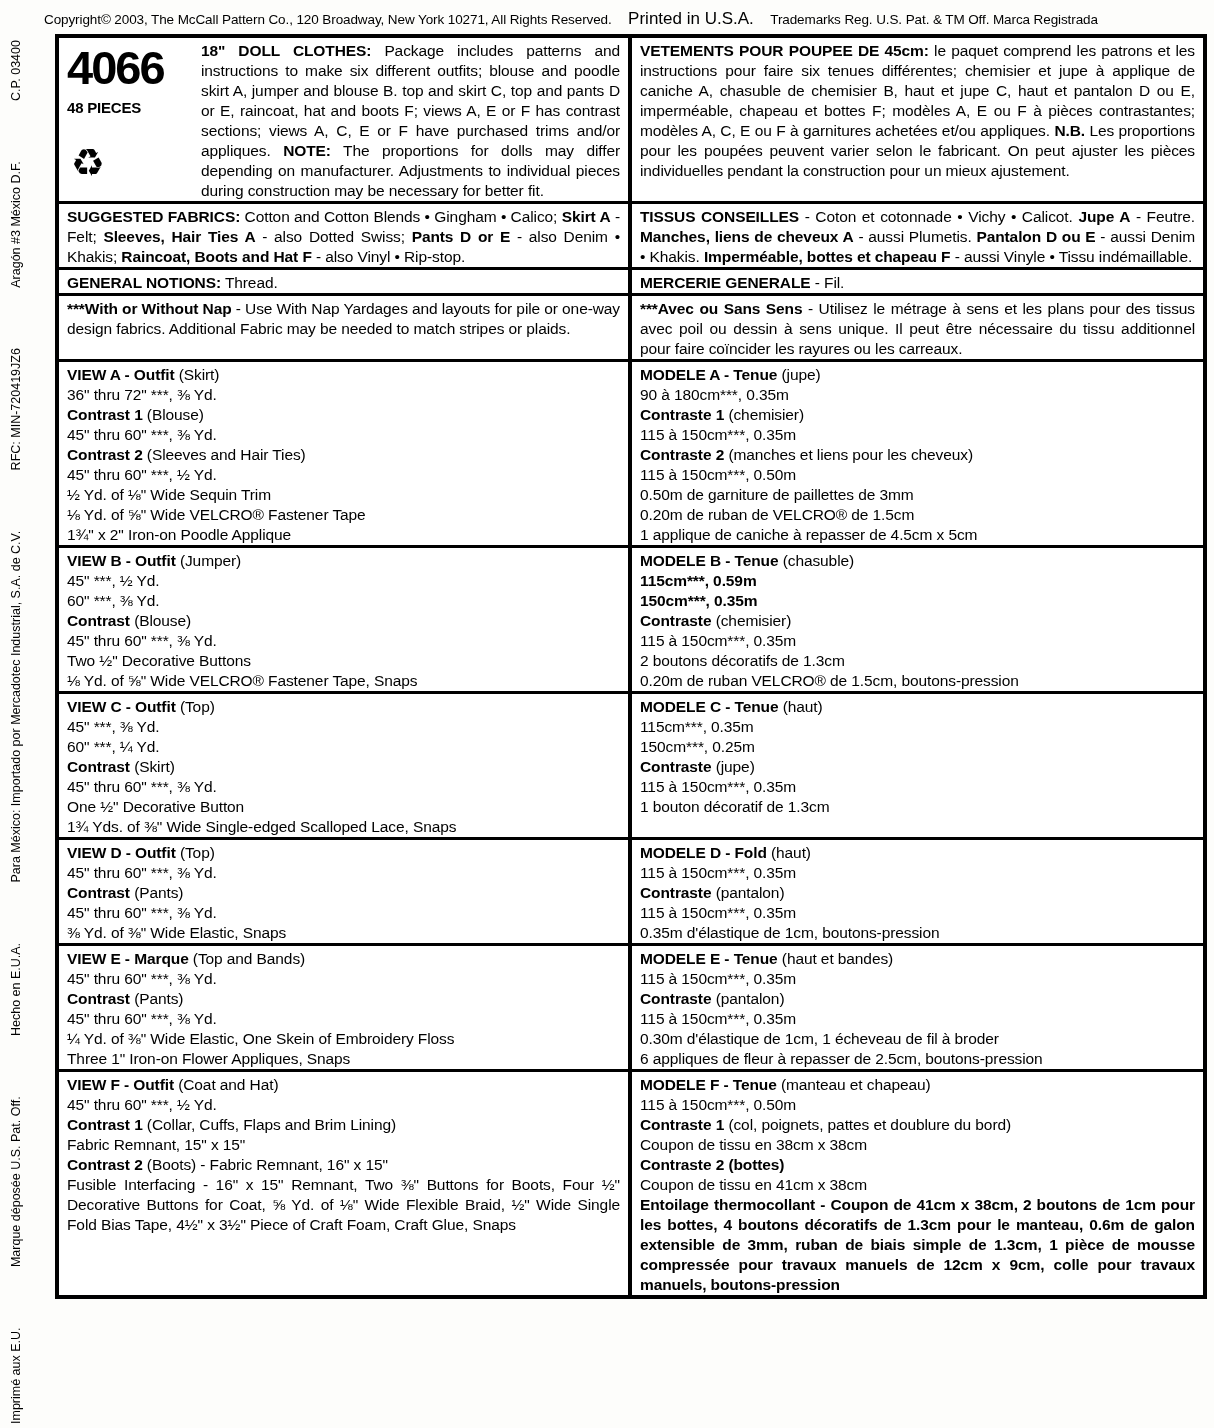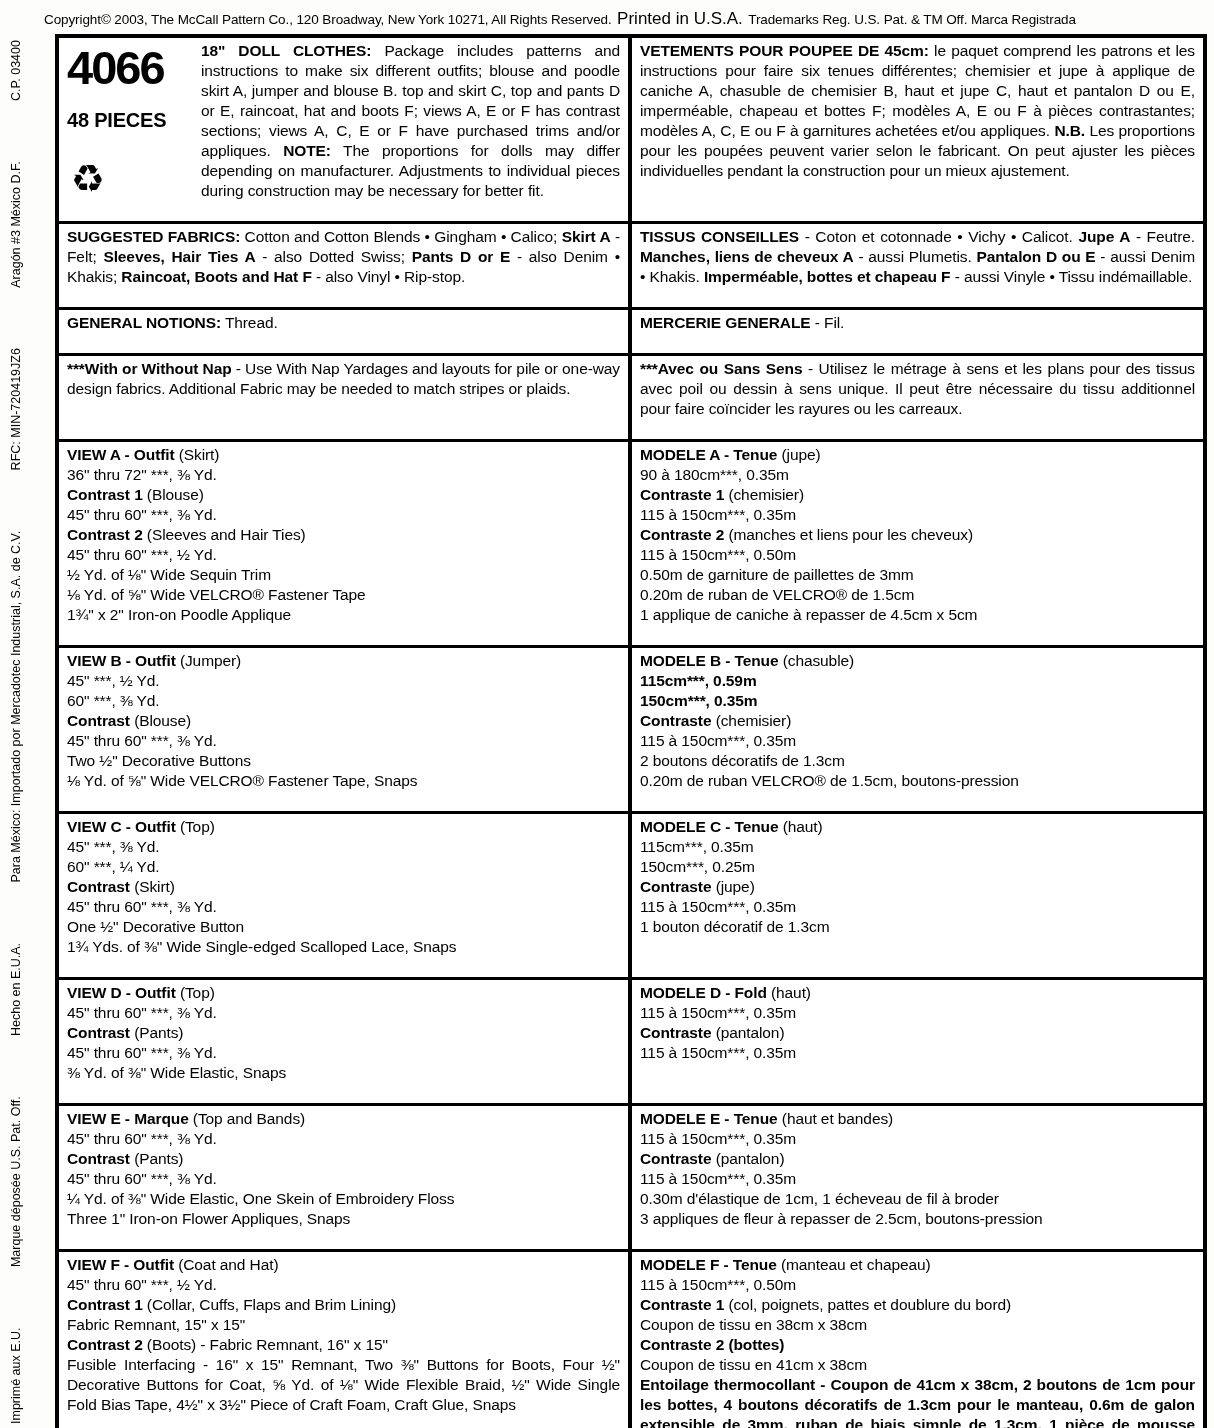--- a/index.html
+++ b/index.html
@@ -8,48 +8,48 @@
     width:1214px; height:1428px; position:relative; overflow:hidden;
     background:#fdfdfb; color:#000;
     font-family:"Liberation Sans","DejaVu Sans",sans-serif;
   }
   
   .topbar {
     position:absolute; left:44px; top:9px; width:1168px;
     white-space:nowrap; overflow:hidden;
   }
   .c-small { font-size:13.5px; letter-spacing:-0.1px; }
-  .c-big   { font-size:17px; margin:0 1px; }
+  .c-big   { font-size:17px; margin:0 12px; }
 
   
   .sidebar {
     position:absolute; left:9px; top:1424px; width:1384px;
     transform:rotate(-90deg); transform-origin:0 0;
     display:flex; justify-content:space-between;
     font-size:12.5px; white-space:nowrap;
   }
 
   
   .table {
     position:absolute; left:55px; top:34px; width:1152px;
     border:4px solid #000; background:#fff;
   }
   .row { display:flex; border-bottom:3px solid #000; }
   #sections .row:last-child { border-bottom:none; }
-  .cell { padding:3px 8px 20px 8px;justify-content:center; }
+  .cell { padding:3px 8px 0 8px;justify-content:center; }
   .cell.left  { width:573px; flex:0 0 auto; border-right:4px solid #000; }
   .cell.right { flex:1 1 auto; }
   .line { font-size:15.5px; line-height:20px; text-align:justify; letter-spacing:-0.1px; }
   .b { font-weight:700; }
 
   
   .hcell { display:flex; gap:8px; }
   .idblock { flex:0 0 126px; padding-top:3px; }
   .pnum   { font-size:47px; font-weight:700; line-height:1.0; letter-spacing:-2px; }
-  .pieces { font-size:20px; font-weight:700; margin-top:18px; letter-spacing:-0.2px; }
+  .pieces { font-size:15px; font-weight:700; margin-top:8px; letter-spacing:-0.2px; }
   .recycle{ font-size:38px; line-height:1; margin-top:28px; margin-left:4px; }
   .hpara { flex:1 1 auto; }
 </style>
 </head>
 <body>
 
 <div class="topbar">
   <span class="c-small">Copyright© 2003, The McCall Pattern Co., 120 Broadway, New York 10271, All Rights Reserved.</span>
   <span class="c-big">Printed in U.S.A.</span>
   <span class="c-small">Trademarks Reg. U.S. Pat. &amp; TM Off. Marca Registrada</span>
@@ -175,38 +175,39 @@
           <div class="line"><span>45" thru 60" ***, ⅜ Yd.</span></div>
           <div class="line"><span class="b">Contrast</span><span> (Pants)</span></div>
           <div class="line"><span>45" thru 60" ***, ⅜ Yd.</span></div>
           <div class="line"><span>⅜ Yd. of ⅜" Wide Elastic, Snaps</span></div>
         </div>
         <div class="cell right">
           <div class="line"><span class="b">MODELE D - Fold</span><span> (haut)</span></div>
           <div class="line"><span>115 à 150cm***, 0.35m</span></div>
           <div class="line"><span class="b">Contraste</span><span> (pantalon)</span></div>
           <div class="line"><span>115 à 150cm***, 0.35m</span></div>
+          <div class="line"><span>0.35m d'élastique de 1cm, boutons-pression</span></div>
         </div>
       </div>
       <div class="row">
         <div class="cell left">
           <div class="line"><span class="b">VIEW E - Marque</span><span> (Top and Bands)</span></div>
           <div class="line"><span>45" thru 60" ***, ⅜ Yd.</span></div>
           <div class="line"><span class="b">Contrast</span><span> (Pants)</span></div>
           <div class="line"><span>45" thru 60" ***, ⅜ Yd.</span></div>
           <div class="line"><span>¼ Yd. of ⅜" Wide Elastic, One Skein of Embroidery Floss</span></div>
           <div class="line"><span>Three 1" Iron-on Flower Appliques, Snaps</span></div>
         </div>
         <div class="cell right">
           <div class="line"><span class="b">MODELE E - Tenue</span><span> (haut et bandes)</span></div>
           <div class="line"><span>115 à 150cm***, 0.35m</span></div>
           <div class="line"><span class="b">Contraste</span><span> (pantalon)</span></div>
           <div class="line"><span>115 à 150cm***, 0.35m</span></div>
           <div class="line"><span>0.30m d'élastique de 1cm, 1 écheveau de fil à broder</span></div>
-          <div class="line"><span>3 appliques de fleur à repasser de 2.5cm, boutons-pression</span></div>
+          <div class="line"><span>6 appliques de fleur à repasser de 2.5cm, boutons-pression</span></div>
         </div>
       </div>
       <div class="row">
         <div class="cell left">
           <div class="line"><span class="b">VIEW F - Outfit</span><span> (Coat and Hat)</span></div>
           <div class="line"><span>45" thru 60" ***, ½ Yd.</span></div>
           <div class="line"><span class="b">Contrast 1</span><span> (Collar, Cuffs, Flaps and Brim Lining)</span></div>
           <div class="line"><span>Fabric Remnant, 15" x 15"</span></div>
           <div class="line"><span class="b">Contrast 2</span><span> (Boots) - Fabric Remnant, 16" x 15"</span></div>
           <div class="line"><span>Fusible Interfacing - 16" x 15" Remnant, Two ⅜" Buttons for Boots, Four ½" Decorative Buttons for Coat, ⅝ Yd. of ⅛" Wide Flexible Braid, ½" Wide Single Fold Bias Tape, 4½" x 3½" Piece of Craft Foam, Craft Glue, Snaps</span></div>

